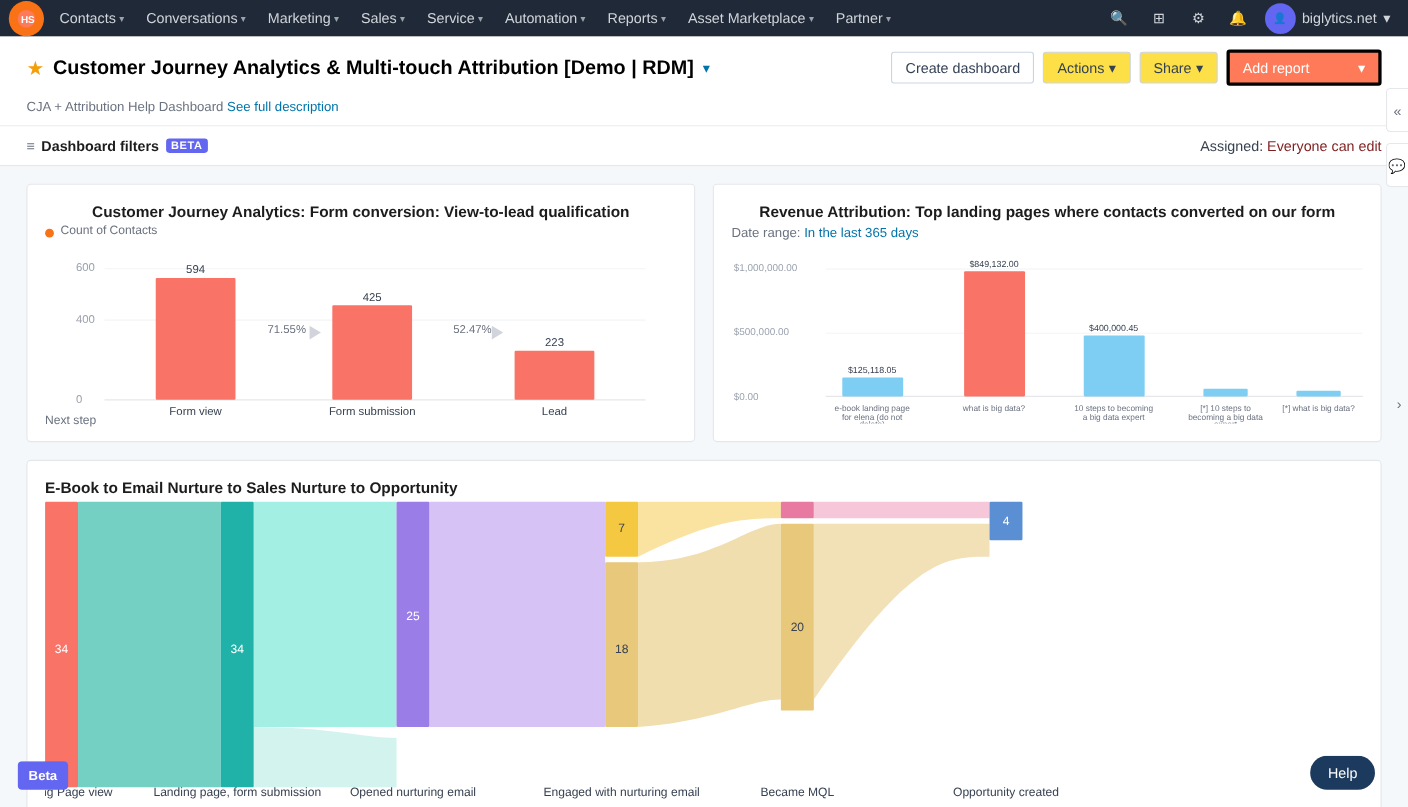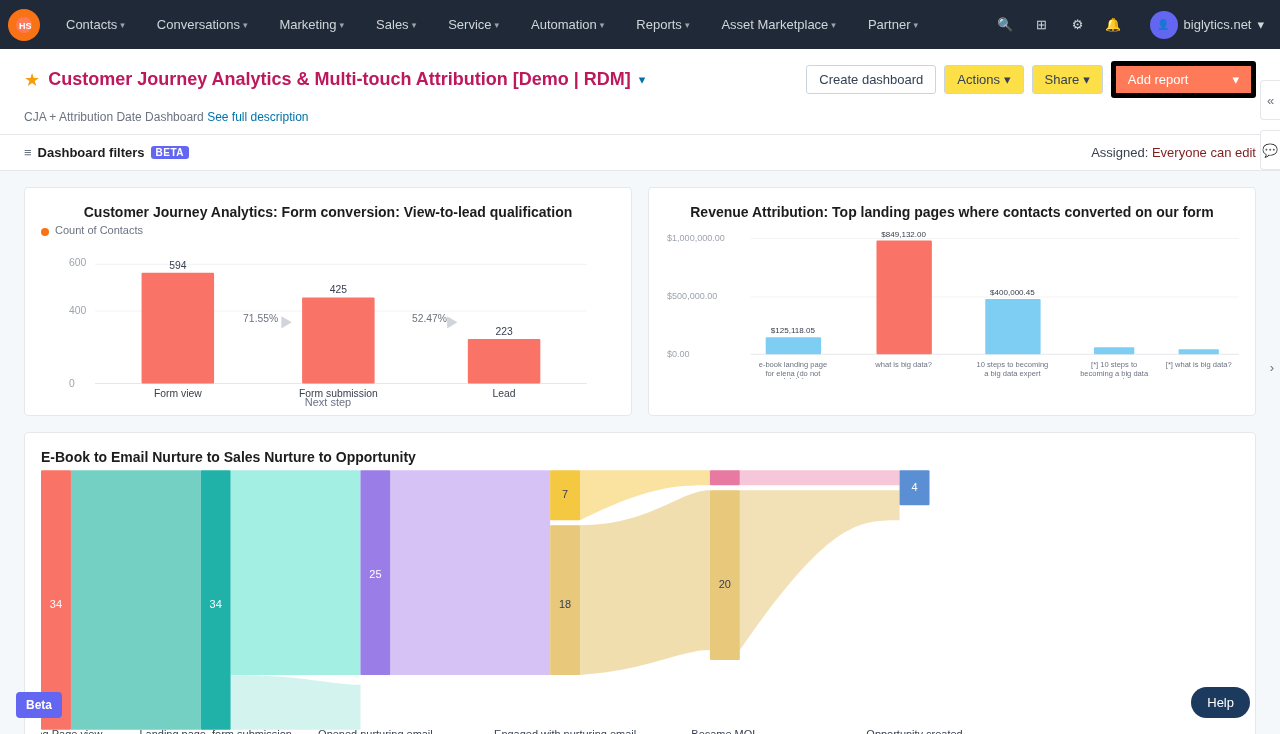--- a/index.html
+++ b/index.html
@@ -1,25 +1,25 @@
 <!DOCTYPE html>
 <html><head>
   <meta charset="utf-8">
   <style>
     * { box-sizing: border-box; margin: 0; padding: 0; }
     body { font-family: -apple-system, BlinkMacSystemFont, 'Segoe UI', Helvetica, Arial, sans-serif; font-size: 13px; color: #333; background: #f5f8fa; }
 
     
     .topnav {
       background: #1f2937;
-      height: 49px;
+      height: 33px;
       display: flex;
       align-items: center;
       padding: 0 8px;
-      gap: 12px;
+      gap: 0;
       position: relative;
       z-index: 100;
     }
     .nav-logo {
       width: 32px; height: 32px; margin-right: 4px; flex-shrink: 0;
       background: #f97316; border-radius: 50%; display: flex; align-items: center; justify-content: center;
     }
     .nav-logo svg { width:20px; height:20px; }
     .nav-item {
       color: #d1d5db; font-size: 13px; padding: 0 10px; height: 41px;
@@ -42,29 +42,29 @@
 
     
     .page-header {
       background: #fff; border-bottom: 1px solid #e5e7eb; padding: 0 24px;
     }
     .page-title-row {
       display: flex; align-items: center; justify-content: space-between; padding: 12px 0 8px;
     }
     .page-title-left { display: flex; align-items: center; gap: 8px; }
     .star-icon { color: #f59e0b; font-size: 18px; }
-    .page-title { color: #be185d; font-size: 18px; font-weight: 600; }
+    .page-title { color: #000000; font-size: 18px; font-weight: 600; }
     .title-dropdown { color: #0073aa; cursor: pointer; }
     .page-actions { display: flex; align-items: center; gap: 8px; padding-left: 42px; }
     .btn {
       padding: 6px 12px; border-radius: 3px; font-size: 13px; cursor: pointer; font-weight: 500;
       display: flex; align-items: center; gap: 4px;
     }
     .btn-outline { background: #fff; border: 1px solid #cbd5e1; color: #334155; }
-    .btn-primary { background: #ff7a59; border: 5px solid #000000; color: #fff; gap: 44px; }
+    .btn-primary { background: #ff7a59; border: 3px solid #000000; color: #fff; gap: 44px; }
     .btn-secondary { background: #fde047; border: 1px solid #cbd5e1; color: #334155; }
 
     .breadcrumb { font-size: 12px; color: #6b7280; padding: 4px 0 10px; }
     .breadcrumb a { color: #0073aa; text-decoration: none; }
 
     
     .filters-bar {
       background: #fff; border-bottom: 1px solid #e5e7eb;
       display: flex; align-items: center; justify-content: space-between;
       padding: 10px 24px;
@@ -213,21 +213,21 @@
         <span>Share</span>
         <span>▾</span>
       </button>
       <button class="btn btn-primary">
         <span>Add report</span>
         <span>▾</span>
       </button>
     </div>
   </div>
   <div class="breadcrumb">
-    <span>CJA + Attribution Date Dashboard</span>
+    <span>CJA + Attribution Help Dashboard</span>
     <a href="#">See full description</a>
   </div>
 </div>
 
 <div class="filters-bar">
   <div class="filters-left">
     <span class="filter-icon">≡</span>
     <span class="filter-label">Dashboard filters</span>
     <span class="beta-badge">BETA</span>
   </div>
@@ -270,26 +270,29 @@
           <text x="358" y="66" font-size="10" fill="#6b7280" text-anchor="middle">52.47%</text>
           <polygon points="375,60 385,66 375,72" fill="#d1d5db"></polygon>
 
           <rect x="395" y="82" width="70" height="43" fill="#f97366" rx="1"></rect>
           <text x="430" y="78" font-size="10" fill="#374151" text-anchor="middle">223</text>
 
           <text x="115" y="138" font-size="10" fill="#374151" text-anchor="middle">Form view</text>
           <text x="270" y="138" font-size="10" fill="#374151" text-anchor="middle">Form submission</text>
           <text x="430" y="138" font-size="10" fill="#374151" text-anchor="middle">Lead</text>
         </svg>
-        <div style="text-align:center; font-size:11px; color:#6b7280; margin-top:-6px;">Next step</div>
+        <div style="text-align:left; font-size:11px; color:#6b7280; margin-top:-6px;">Next step</div>
       </div>
     </div>
 
     <div class="chart-card">
       <div class="chart-title">Revenue Attribution: Top landing pages where contacts converted on our form</div>
+      <div class="chart-subtitle">
+        Date range: <span style="color:#0073aa;">In the last 365 days</span>
+      </div>
       <div style="position:relative; height:155px;">
         <svg width="100%" height="100%" viewBox="0 0 570 145">
 
           <text x="2" y="12" font-size="9" fill="#9ca3af">$1,000,000.00</text>
           <text x="2" y="70" font-size="9" fill="#9ca3af">$500,000.00</text>
           <text x="2" y="128" font-size="9" fill="#9ca3af">$0.00</text>
 
           <line x1="85" y1="10" x2="570" y2="10" stroke="#f3f4f6" stroke-width="1"></line>
           <line x1="85" y1="68" x2="570" y2="68" stroke="#f3f4f6" stroke-width="1"></line>
           <line x1="85" y1="125" x2="570" y2="125" stroke="#e5e7eb" stroke-width="1"></line>

